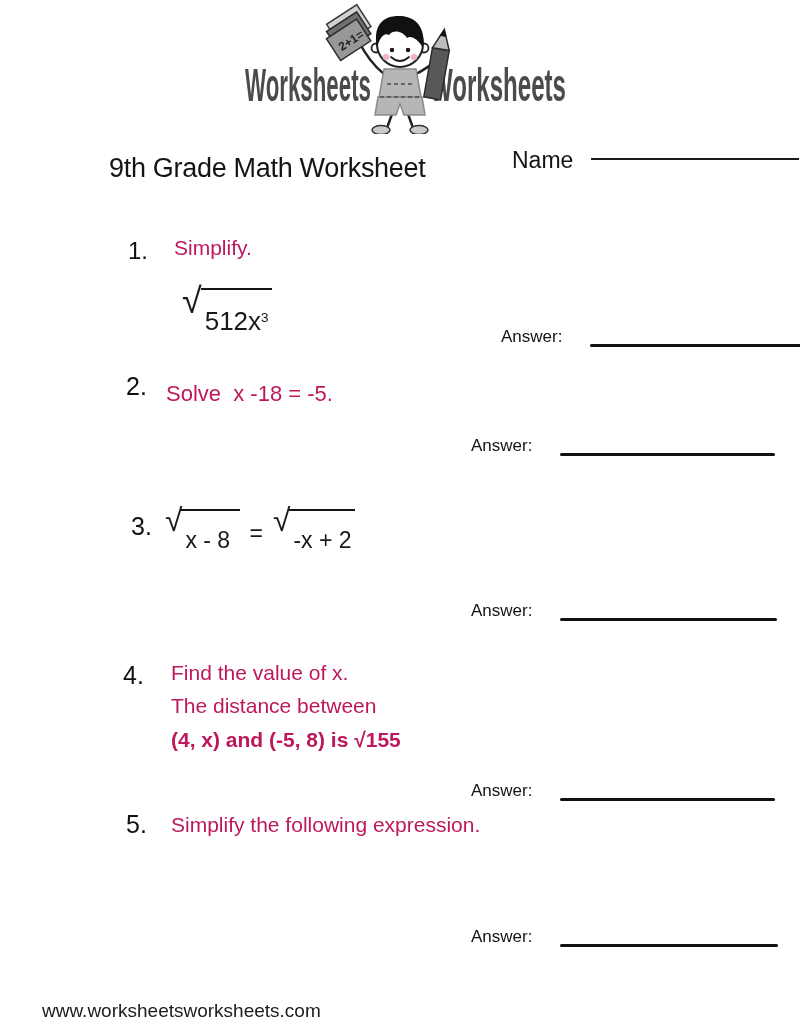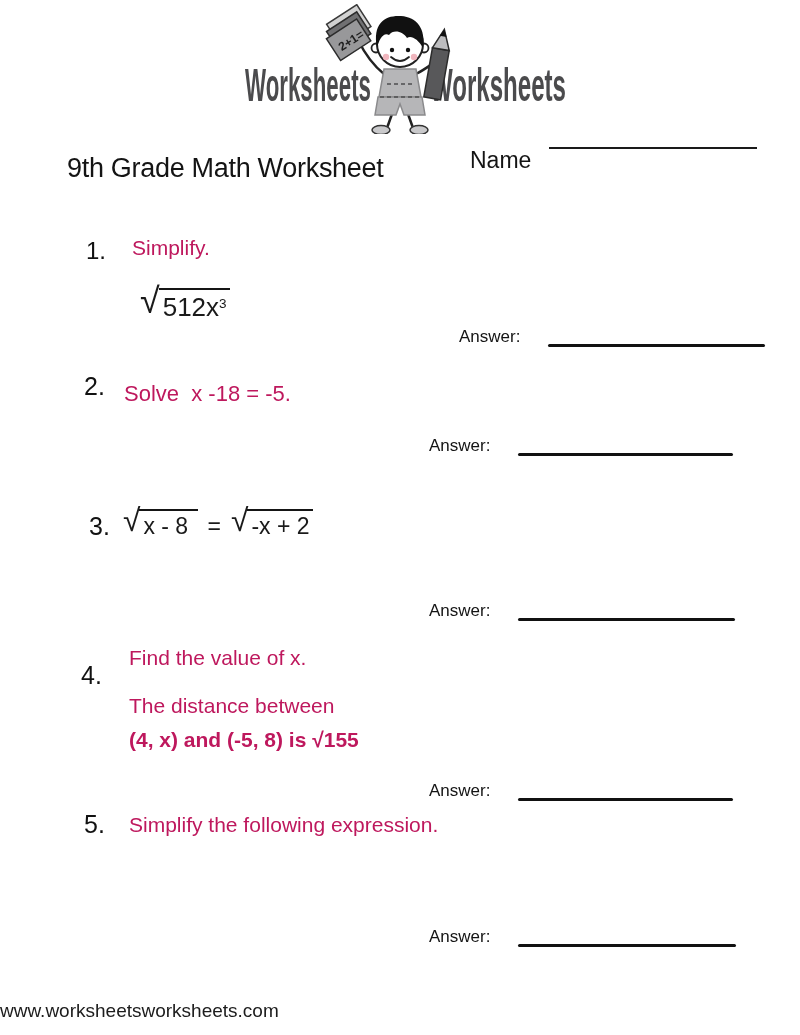--- a/index.html
+++ b/index.html
@@ -1,39 +1,39 @@
 <!DOCTYPE html>
 <html><head>
 <meta charset="utf-8">
 <style>
   * { margin:0; padding:0; box-sizing:border-box; }
   html,body { background:#ffffff; }
   .page {
     position:relative; width:800px; height:1035px; background:#ffffff;
     font-family:"Liberation Sans", sans-serif; color:#1a1a1a; overflow:hidden;
   }
-  .abs { position:absolute; }
+  .abs { position:absolute;margin-left:42px; }
 
   
   .logo-svg { position:absolute; left:120px; top:4px; width:560px; height:130px; }
 
   
   .title { left:67px; top:153px; font-size:27px; font-weight:400; color:#141414; letter-spacing:-0.3px; }
-  .name-row { left:470px; top:147px; display:flex; align-items:flex-start; gap:18px; }
+  .name-row { left:470px; top:147px; display:flex; align-items:center; gap:18px; }
   .name-label { font-size:23px; color:#141414; }
   .name-line { display:block; width:208px; height:2px; background:#1a1a1a; margin-bottom:3px; }
   .subtitle { left:67px; top:196px; font-size:20px; }
 
   
   .pnum { font-size:24px; color:#111; }
   .ptext { font-size:21px; color:#be185d; white-space:pre; }
 
   .sqrt { display:inline-flex; align-items:flex-start; }
   .rad  { font-size:1.38em; line-height:0.75; margin-right:-1px; font-weight:400; }
-  .radicand { border-top:2.5px solid #151515; padding:2px 3px 0 4px; white-space:pre; }
+  .radicand { border-top:2.5px solid #151515; padding:16px 3px 0 4px; white-space:pre; }
   .radicand .sup { font-size:0.52em; vertical-align:0.6em; }
 
   .math1 { left:140px; top:288px; font-size:26px; }
   .math3 { left:123px; top:509px; font-size:23px; display:flex; align-items:flex-start; }
   .math3 .eq { margin:0 10px; align-self:center; padding-top:4px; }
   .math5 { left:134px; top:864px; font-size:24px; white-space:pre; }
   .m-sup { font-size:0.62em; vertical-align:0.5em; }
 
   
   .answer-row { display:flex; align-items:flex-end; gap:28px; }
@@ -136,21 +136,21 @@
       <span class="rad">√</span>
       <span class="radicand">-x + 2</span>
     </span>
   </div>
   <div class="abs answer-row a3">
     <span class="answer-label">Answer:</span>
     <span class="answer-line"></span>
   </div>
 
   <span class="abs pnum" style="left:81px; top:661px; font-size:25px;">4.</span>
-  <span class="abs ptext" style="left:129px; top:646px;">Find the value of x.</span>
+  <span class="abs ptext" style="left:129px; top:661px;">Find the value of x.</span>
   <span class="abs ptext" style="left:129px; top:694px;">The distance between</span>
   <span class="abs ptext" style="left:129px; top:728px;font-weight:bold;">(4, x) and (-5, 8) is √155</span>
   <div class="abs answer-row a4">
     <span class="answer-label">Answer:</span>
     <span class="answer-line"></span>
   </div>
 
   <span class="abs pnum" style="left:84px; top:810px; font-size:25px;">5.</span>
   <span class="abs ptext" style="left:129px; top:813px;">Simplify the following expression.</span>
   <div class="abs answer-row a5">

